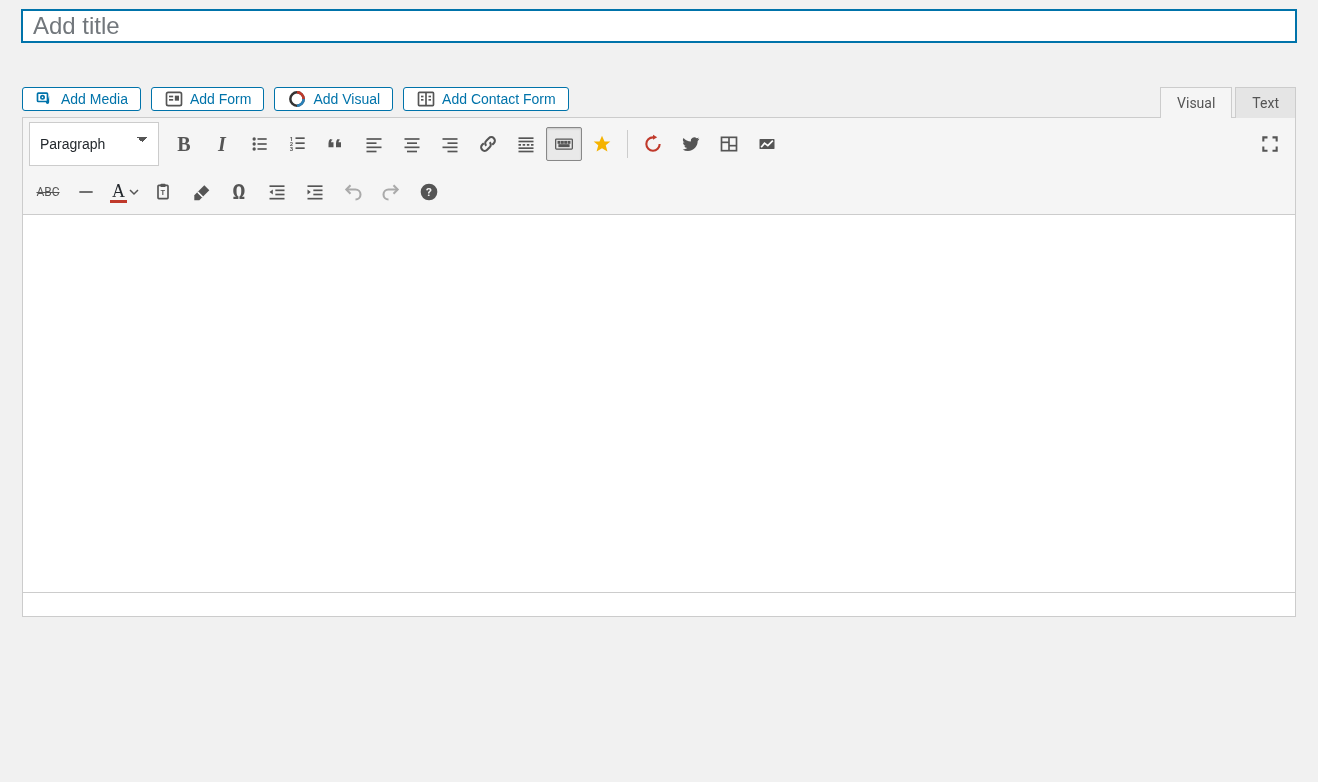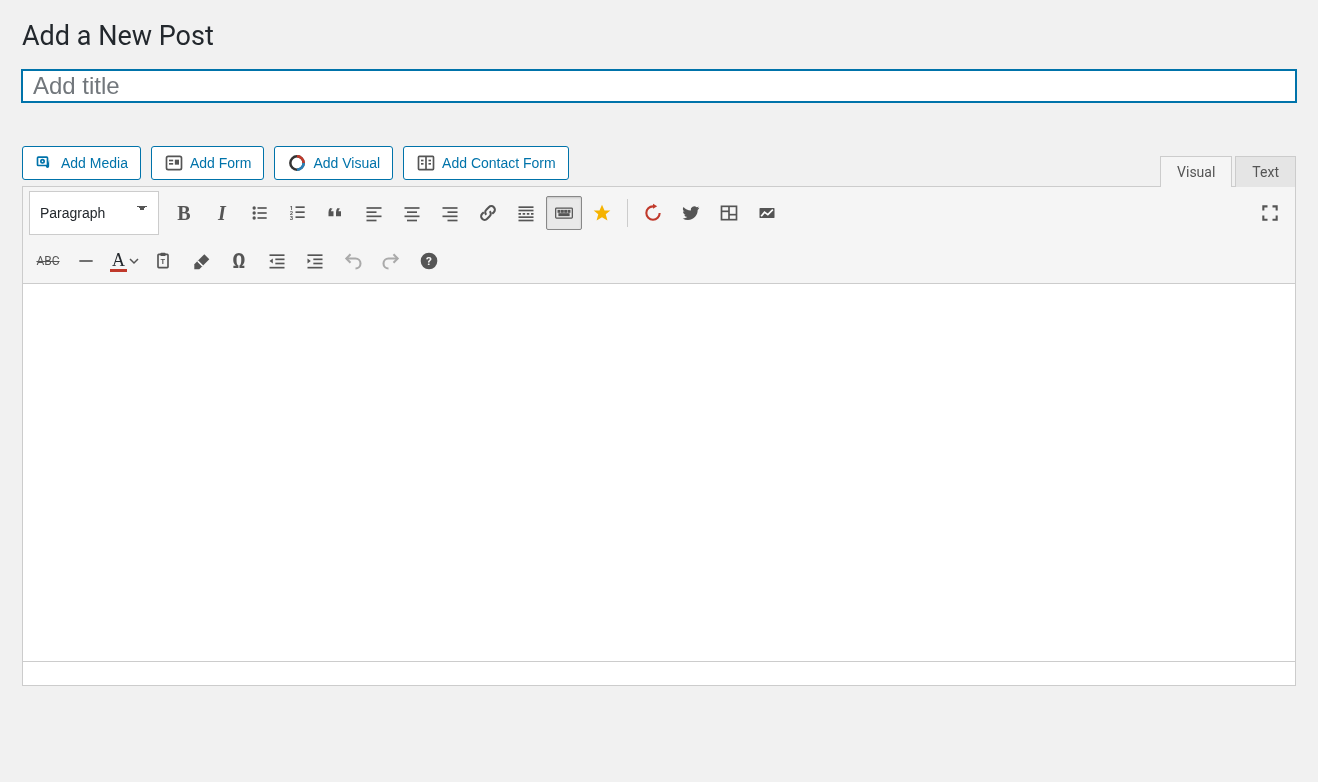--- a/index.html
+++ b/index.html
@@ -36,21 +36,21 @@
   .media-buttons {
     display: flex;
     gap: 10px;
     align-items: center;
     margin-bottom: 6px;
   }
   .media-btn {
     display: inline-flex;
     align-items: center;
     gap: 6px;
-    height: 34px;
+    height: 24px;
     padding: 0 12px;
     border: 1px solid #0073aa;
     background: #fff;
     color: #0073aa;
     border-radius: 3px;
     font-size: 14px;
     cursor: pointer;
   }
   .media-btn .icon { width: 20px; height: 20px; display:inline-flex; align-items:center; justify-content:center;}
   .tabs {
@@ -157,21 +157,20 @@
     border-radius:2px;
   }
   .textcolor-A { font-family: serif; font-size:18px; border-bottom: 3px solid #c0392b; padding:0 2px; line-height:1; }
   .tbtn.muted { color: #aaa; }
 </style>
 </head>
 <body>
 
 <div class="wrap">
 
-  <h1 class="page-title">Add a New Post</h1>
 
   <input type="text" class="title-input" placeholder="Add title" style="">
 
   <div class="editor-box">
 
     <div style="display:flex;align-items:flex-end;">
       <div class="media-buttons">
 
         <button class="media-btn">
           <span class="icon">

